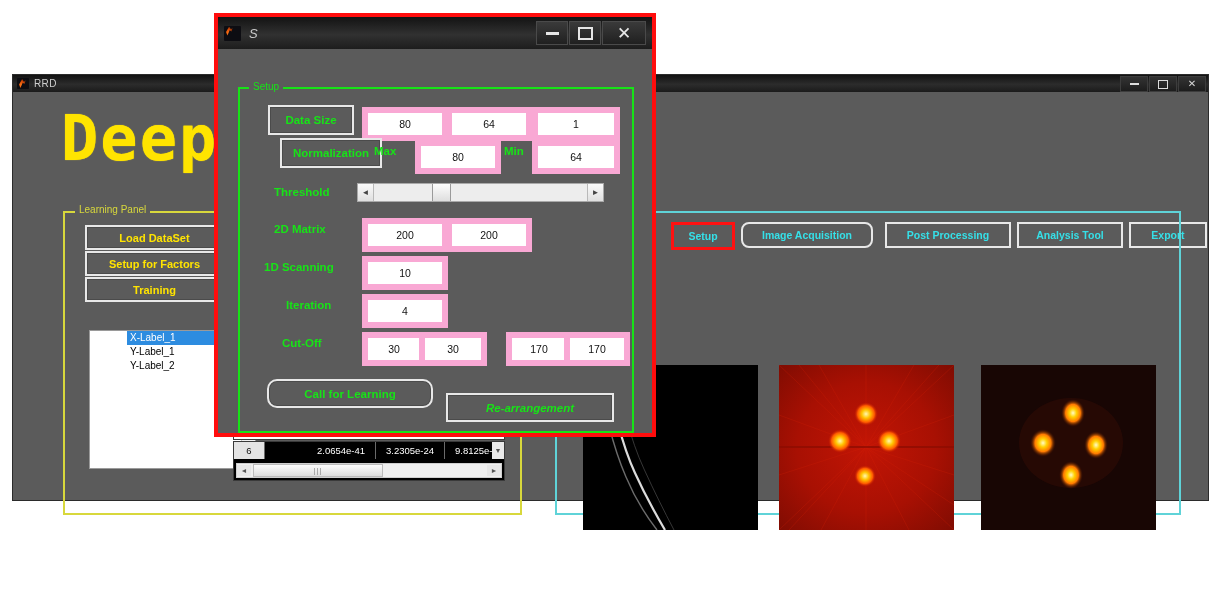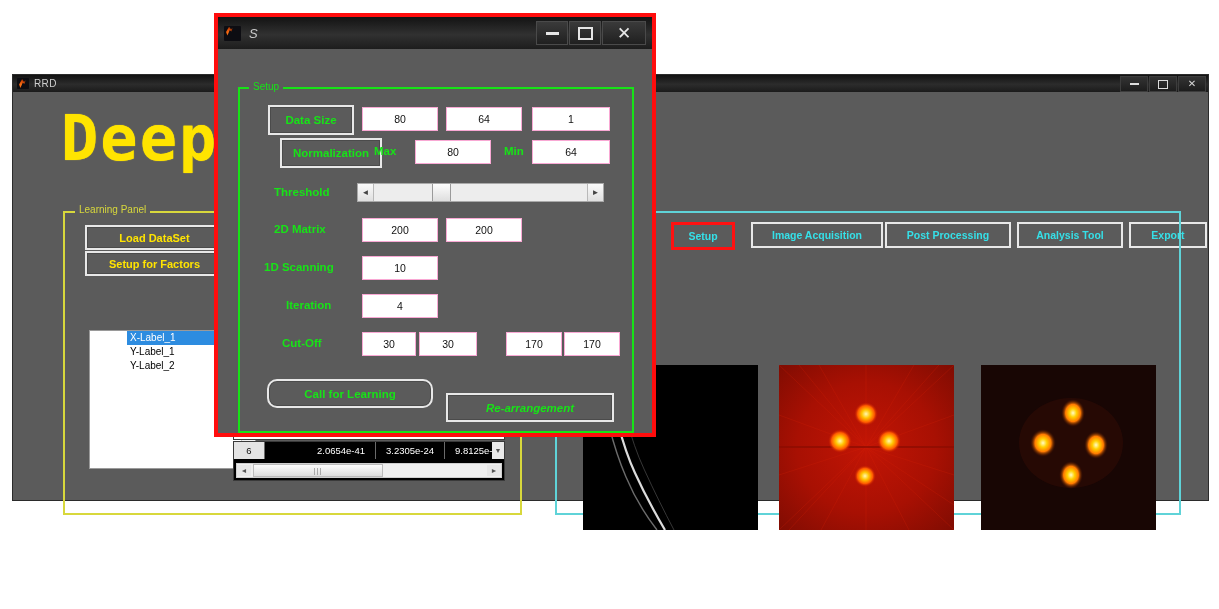--- a/index.html
+++ b/index.html
@@ -173,21 +173,21 @@
   .row{position:absolute;left:0;width:100%;height:26px;}
   .glabel{
     position:absolute;color:#17e317;font-size:11.5px;font-weight:bold;
     display:flex;align-items:center;height:100%;white-space:nowrap;
   }
   .glabel.boxed{
     border:2px solid #e8e8e8;background:#5b5b5b;justify-content:center;
     box-shadow:inset 0 0 0 1px #4b4b4b;
   }
   .tfield{
-    position:absolute;height:22px;background:#ffffff;border:1px solid #f9a8d4;
+    position:absolute;height:22px;background:#ffffff;border:6px solid #f9a8d4;
     color:#111;font-size:10.5px;display:flex;align-items:center;
     justify-content:center;top:2px;
   }
 
   #threshold-slider{
     position:absolute;left:117px;top:4px;width:245px;height:17px;
     background:#efefef;border:1px solid #a9a9a9;display:flex;align-items:stretch;
   }
   .sl-arrow{width:15px;background:linear-gradient(to bottom,#fafafa,#e0e0e0);
             border-right:1px solid #b9b9b9;display:flex;align-items:center;
@@ -226,20 +226,21 @@
 
   <div id="main-client">
 
     <div id="logo">Deep i</div>
 
     <div id="learning-panel">
       <div id="learning-panel-title">Learning Panel</div>
 
       <div class="lp-btn" id="btn-load-dataset">Load DataSet</div>
       <div class="lp-btn" id="btn-setup-factors">Setup for Factors</div>
+      <div class="lp-btn" id="btn-training">Training</div>
 
       <div id="label-listbox">
         <div class="lb-item sel">X-Label_1</div>
         <div class="lb-item">Y-Label_1</div>
         <div class="lb-item">Y-Label_2</div>
         <div id="lb-scroll">
           <div class="lb-arrow up">▲</div>
           <div class="lb-arrow dn">▼</div>
         </div>
       </div>
@@ -270,21 +271,21 @@
           <div class="hs-arrow">◄</div>
           <div id="hs-thumb">|||</div>
           <div id="hs-track"></div>
           <div class="hs-arrow">►</div>
         </div>
       </div>
     </div>
 
     <div id="toolbar">
       <div class="tb-btn active" style="left:54px;width:58px;">Setup</div>
-      <div class="tb-btn" style="left:134px;width:128px;">Image Acquisition</div>
+      <div class="tb-btn" style="left:124px;width:128px;border-radius:8px;">Image Acquisition</div>
       <div class="tb-btn" style="left:268px;width:122px;">Post Processing</div>
       <div class="tb-btn" style="left:400px;width:102px;">Analysis Tool</div>
       <div class="tb-btn" style="left:512px;width:74px;">Export</div>
     </div>
 
     <div id="image-panel">
       <div class="img-box" id="img-1">
         <svg width="175" height="165" viewBox="0 0 175 165" preserveAspectRatio="none">
           <rect width="175" height="165" fill="#000"></rect>
           <path d="M22,0 C30,40 38,78 52,108 C62,130 72,148 82,165" stroke="#e8e8e8" stroke-width="2.2" fill="none" opacity="0.95"></path>

